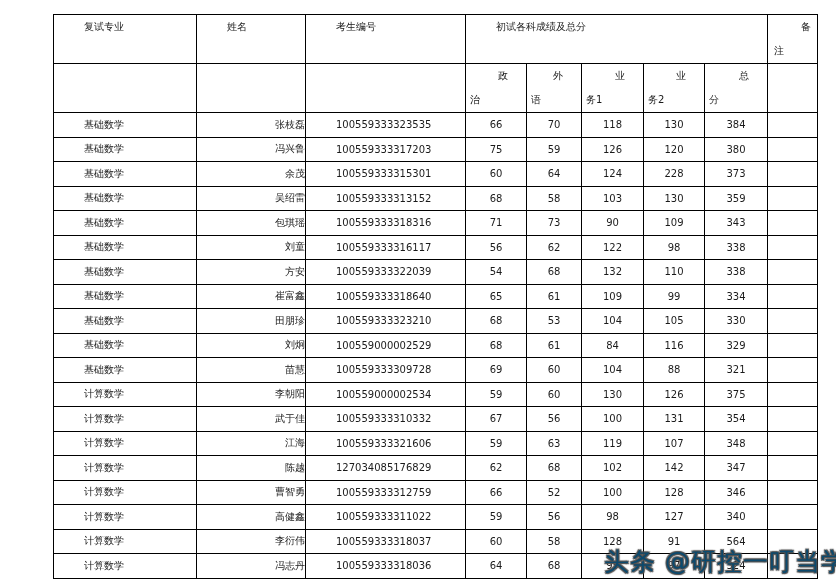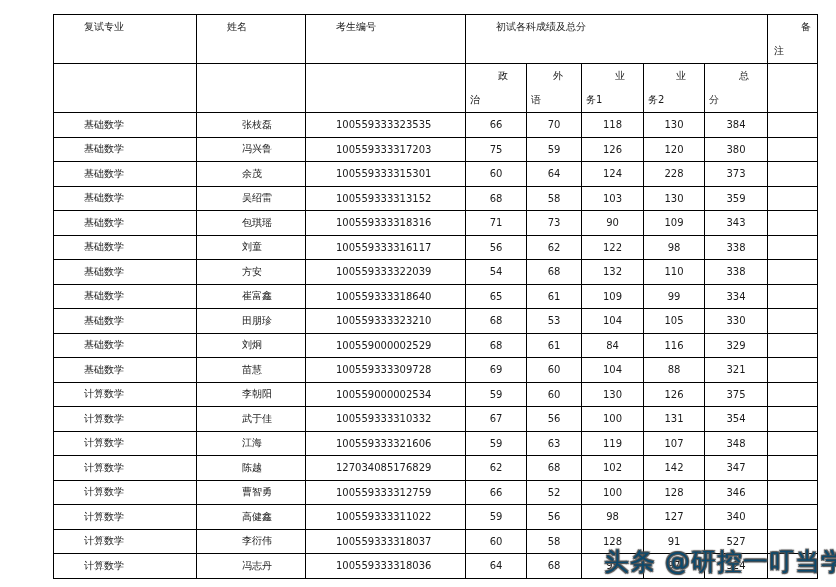--- a/index.html
+++ b/index.html
@@ -16,21 +16,21 @@
   .c-id .txt { padding-left: 30px; }
   .c-scores-head .txt { padding-left: 30px; }
   .remark { position: relative; }
   .remark .a { position: absolute; right: 6px; top: 5px; }
   .remark .b { position: absolute; left: 6px; top: 29px; }
   .sub { position: relative; }
   .sub .a { position: absolute; right: 18px; top: 5px; }
   .sub .b { position: absolute; left: 4px; top: 29px; }
   tr.row td { height: 23.5px; vertical-align: middle; }
   tr.row .major { padding-left: 30px; }
-  tr.row .name { padding-left: 45px; }
+  tr.row .name { padding-left: 22px; text-align: right; }
   tr.row .id { padding-left: 30px; }
   tr.row .num { text-align: center; }
   .watermark { position: absolute; left: 604px; top: 545px; font-size: 25px; color: #0c4a6e;
                text-shadow: 0 0 1px #444, 1px 1px 1px #555, -1px -1px 1px #555, 1px -1px 1px #555, -1px 1px 1px #555;
                letter-spacing: 1px; white-space: nowrap; pointer-events: none; }
 </style>
 </head>
 <body>
 
 <table class="scores">
@@ -278,21 +278,21 @@
         <td class="remark"></td>
       </tr>
       <tr class="row">
         <td class="major">计算数学</td>
         <td class="name">李衍伟</td>
         <td class="id">100559333318037</td>
         <td class="num">60</td>
         <td class="num">58</td>
         <td class="num">128</td>
         <td class="num">91</td>
-        <td class="num">527</td>
+        <td class="num">564</td>
         <td class="remark"></td>
       </tr>
       <tr class="row">
         <td class="major">计算数学</td>
         <td class="name">冯志丹</td>
         <td class="id">100559333318036</td>
         <td class="num">64</td>
         <td class="num">68</td>
         <td class="num">95</td>
         <td class="num">97</td>

